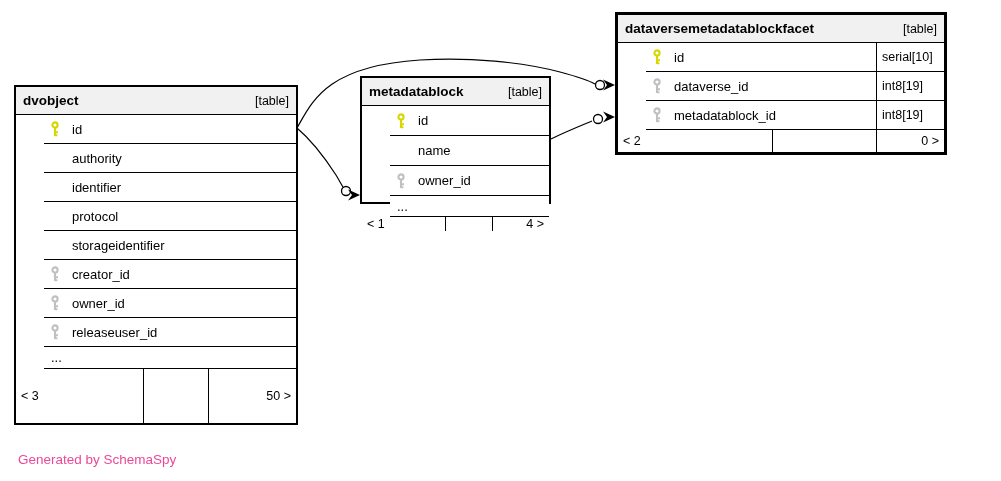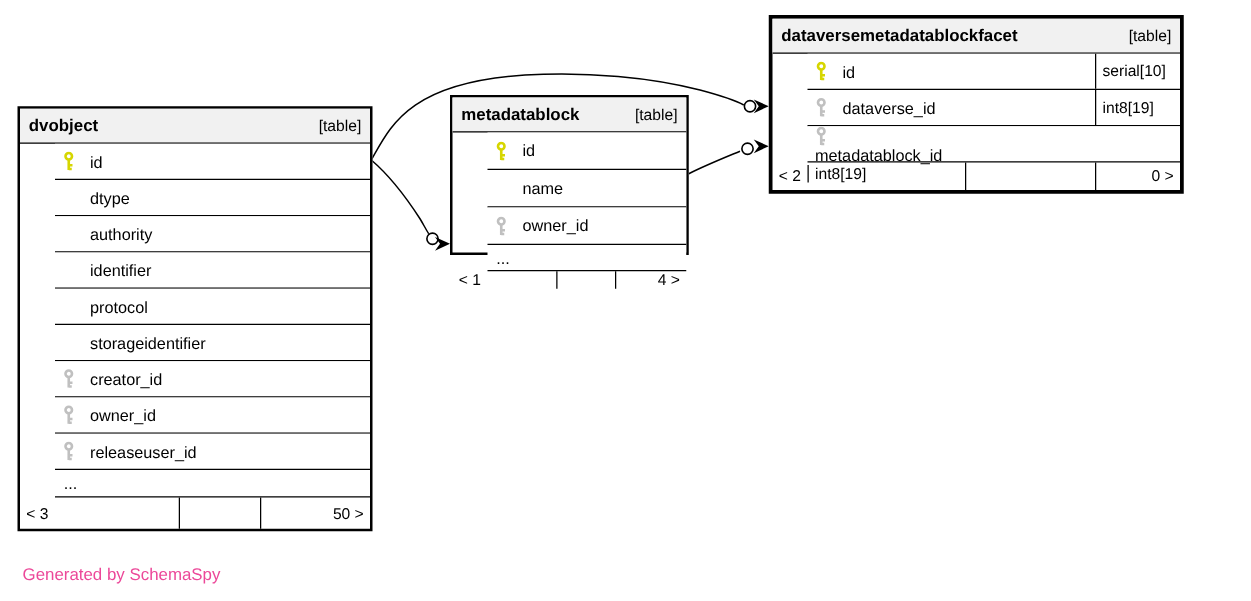--- a/index.html
+++ b/index.html
@@ -20,21 +20,21 @@
   .thead {
     display:flex; justify-content:space-between; align-items:center;
     background:#f1f1f1; padding:0 7px; border-bottom:1px solid #000;
     flex:0 0 auto;
   }
   .tname { font-weight:bold; font-size:13.5px; }
   .tbadge { font-size:12.5px; font-weight:normal; }
 
   .rows { display:flex; flex-direction:column; flex:0 0 auto;margin-left:28px; }
   .row { display:flex; align-items:stretch; border-bottom:1px solid #000; background:#fff; }
-  .row:last-child { border-bottom:1px solid #000;flex-direction:column; }
+  .row:last-child { border-bottom:1px solid #000; }
   .keycell { width:22px; display:flex; align-items:center; justify-content:center; flex:0 0 auto; }
   .rlabel { flex:1; display:flex; align-items:center; padding-left:6px; }
   .typecell { width:68px; flex:0 0 auto; border-left:1px solid #000; display:flex; align-items:center; padding-left:5px; font-size:12.5px; }
   .row.ellipsis .rlabel { padding-left:7px; }
 
   .tfoot { display:flex; align-items:stretch; flex:1 1 auto; font-size:12.5px; }
   .fcell { display:flex; align-items:center; padding:0 5px; }
   .fcell.mid, .fcell.rightc { border-left:1px solid #000; }
   .fcell.rightc { justify-content:flex-end; }
 
@@ -99,24 +99,20 @@
           <span class="keycell">
             <svg width="10" height="16" viewBox="0 0 10 16">
               <circle cx="5" cy="4" r="2.6" fill="none" stroke="#d6d600" stroke-width="2.1"></circle>
               <path d="M5 6.6 V15 M5 11.2 H8 M5 14.2 H7.4" fill="none" stroke="#d6d600" stroke-width="2.1"></path>
             </svg>
           </span>
           <span class="rlabel">id</span>
         </div>
         <div class="row">
           <span class="keycell"></span>
-          <span class="rlabel">dtype</span>
-        </div>
-        <div class="row">
-          <span class="keycell"></span>
           <span class="rlabel">authority</span>
         </div>
         <div class="row">
           <span class="keycell"></span>
           <span class="rlabel">identifier</span>
         </div>
         <div class="row">
           <span class="keycell"></span>
           <span class="rlabel">protocol</span>
         </div>

